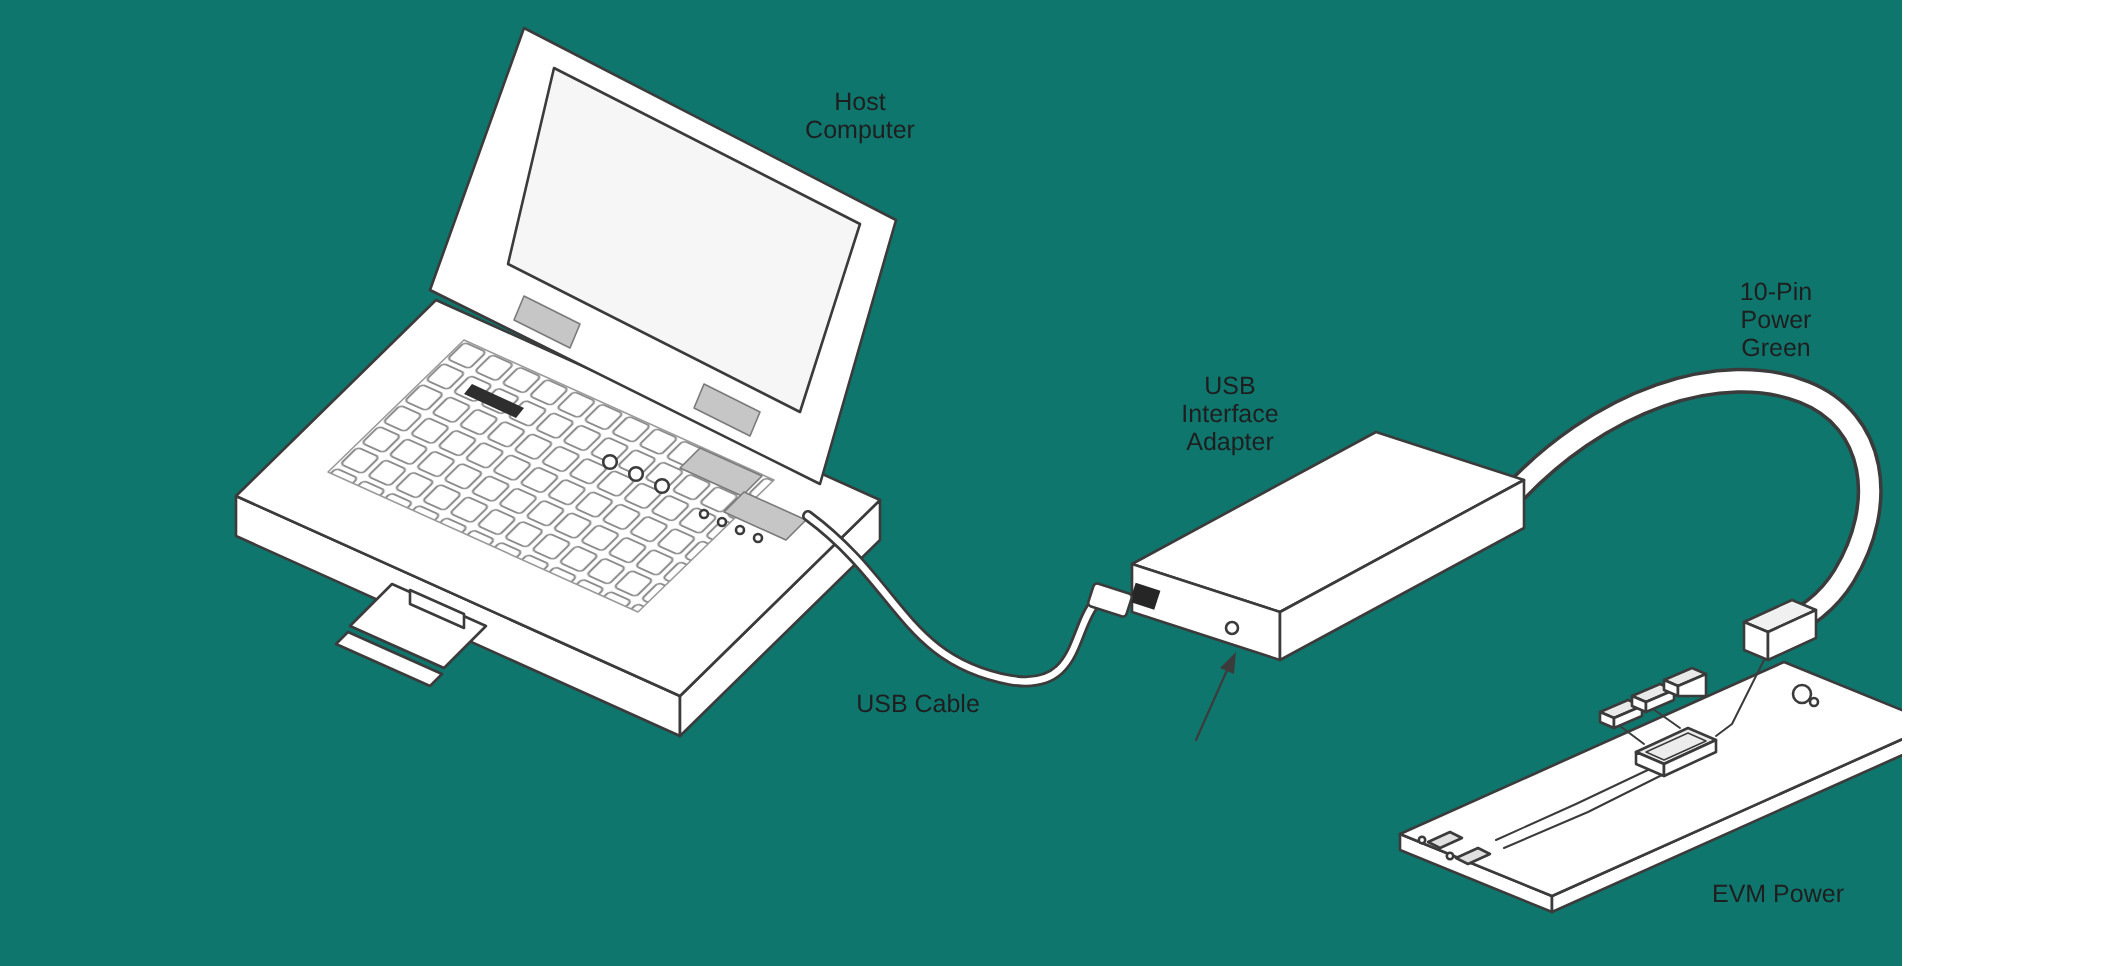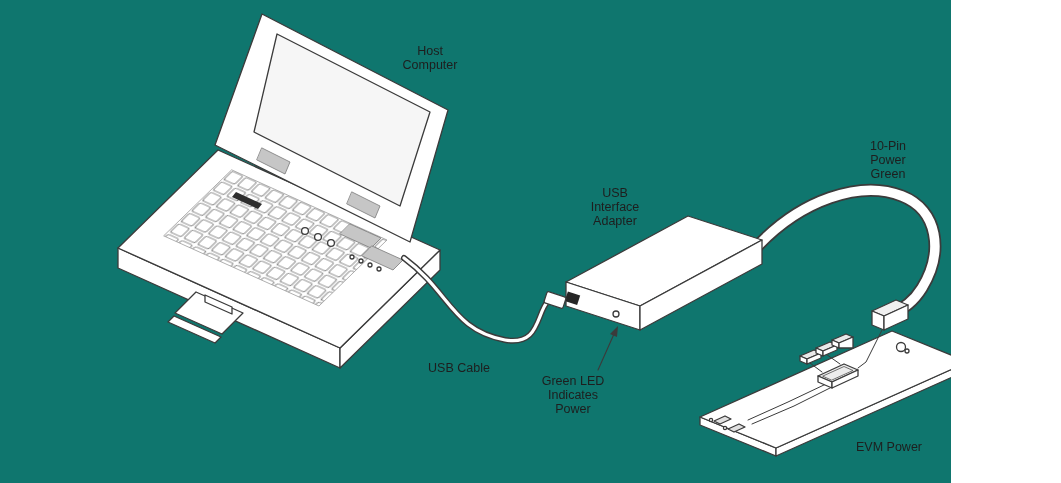--- a/index.html
+++ b/index.html
@@ -146,27 +146,22 @@
     <span>Power</span>
     <span>Green</span>
   </div>
 
   <div class="label" style="left:615px;top:186px">
     <span>USB</span>
     <span>Interface</span>
     <span>Adapter</span>
   </div>
 
-  <div class="label" style="left:459px;top:361px">
+  <div class="label" style="left:459px;top:345px">
     <span>USB Cable</span>
   </div>
 
-  <div class="label" style="left:573px;top:374px">
-    <span>Green LED</span>
-    <span>Indicates</span>
-    <span>Power</span>
-  </div>
 
   <div class="label" style="left:889px;top:440px">
     <span>EVM Power</span>
   </div>
 
 </div>
 
 </body></html>

